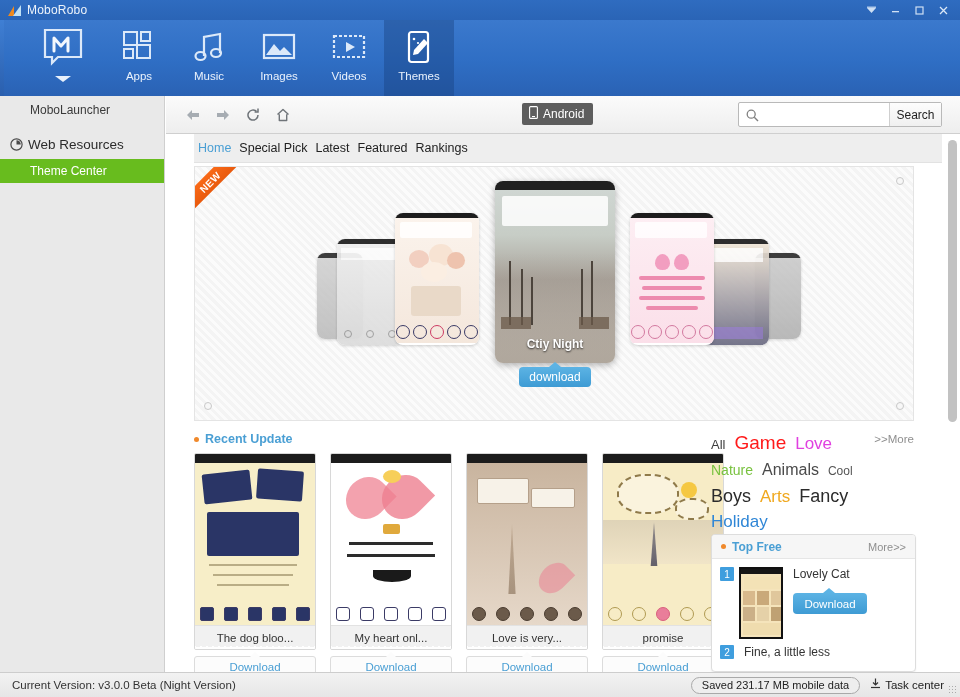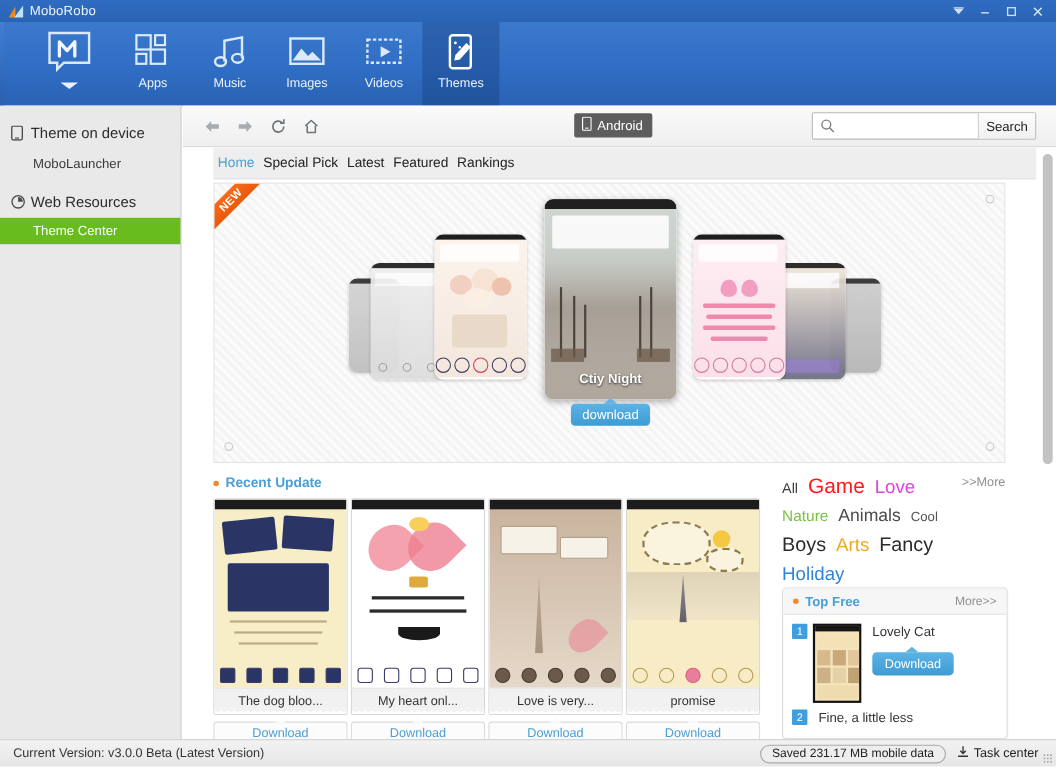--- a/index.html
+++ b/index.html
@@ -217,21 +217,21 @@
   .recent-head {
     position: absolute; left: 28px; top: 296px; width: 720px; height: 18px;
     display: flex; align-items: center;
   }
   .rdot { width: 5px; height: 5px; border-radius: 50%; background: #f0892b; margin-right: 6px; }
   .rtitle { font-size: 12.5px; color: #4a9fd4; font-weight: bold; }
   .rmore { margin-left: auto; font-size: 11.5px; color: #8f8f8f; }
 
   .cards {
     position: absolute; left: 28px; top: 319px; width: 500px; height: 156px;
-    display: flex; gap: 3px;
+    display: flex; gap: 14px;
   }
   .card { width: 122px; }
   .card-inner {
     width: 122px; height: 197px; border: 1px solid #d8d8d8; background: #fff;
     border-radius: 2px; overflow: hidden; position: relative;
   }
   .card-scallop {
     position:absolute; left:0; bottom:0; width:122px; height:5px;
     background-image: radial-gradient(circle at 3px 0, transparent 3px, #ffffff 3.5px);
     background-size: 6px 6px;
@@ -436,29 +436,20 @@
           </svg>
         </div>
         <div class="navlabel">Themes</div>
       </div>
 
 
     </div>
   </div>
 
   <div class="sidebar">
-    <div class="side-row group" style="margin-top:10px;">
-      <span class="side-ico">
-        <svg width="11" height="14" viewBox="0 0 11 14">
-            <rect x="0.7" y="0.7" width="9.6" height="12.6" rx="1.3" fill="none" stroke="#4a4a4a" stroke-width="1.2"></rect>
-            <rect x="3.6" y="11" width="3.8" height="1" fill="#4a4a4a"></rect>
-          </svg>
-      </span>
-      <span>Theme on device</span>
-    </div>
     <div class="side-sub">
       <span>MoboLauncher</span>
     </div>
     <div class="side-row group" style="margin-top:6px;">
       <span class="side-ico">
         <svg width="13" height="13" viewBox="0 0 13 13">
             <circle cx="6.5" cy="6.5" r="5.6" fill="none" stroke="#4a4a4a" stroke-width="1.2"></circle>
             <path d="M6.5 6.5V2.2A4.3 4.3 0 0 1 10.8 6.5z" fill="#4a4a4a"></path>
           </svg>
       </span>
@@ -767,21 +758,21 @@
         <div class="tf-name2">Fine, a little less</div>
       </div>
     </div>
 
     <div class="pagescroll">
       <div class="pagethumb"></div>
     </div>
   </div>
 
   <div class="statusbar">
-    <span class="version">Current Version: v3.0.0 Beta (Latest Version)</span>
+    <span class="version">Current Version: v3.0.0 Beta (Night Version)</span>
     <span class="savedpill">Saved 231.17 MB mobile data</span>
     <span class="taskcenter">
       <span>
         <svg width="11" height="12" viewBox="0 0 11 12">
             <path d="M5.5 0.5v6M3 4.5l2.5 2.5L8 4.5" fill="none" stroke="#333" stroke-width="1.2"></path>
             <path d="M1 9.5h9" stroke="#333" stroke-width="1.2"></path>
           </svg>
       </span>
       <span>Task center</span>
     </span>

